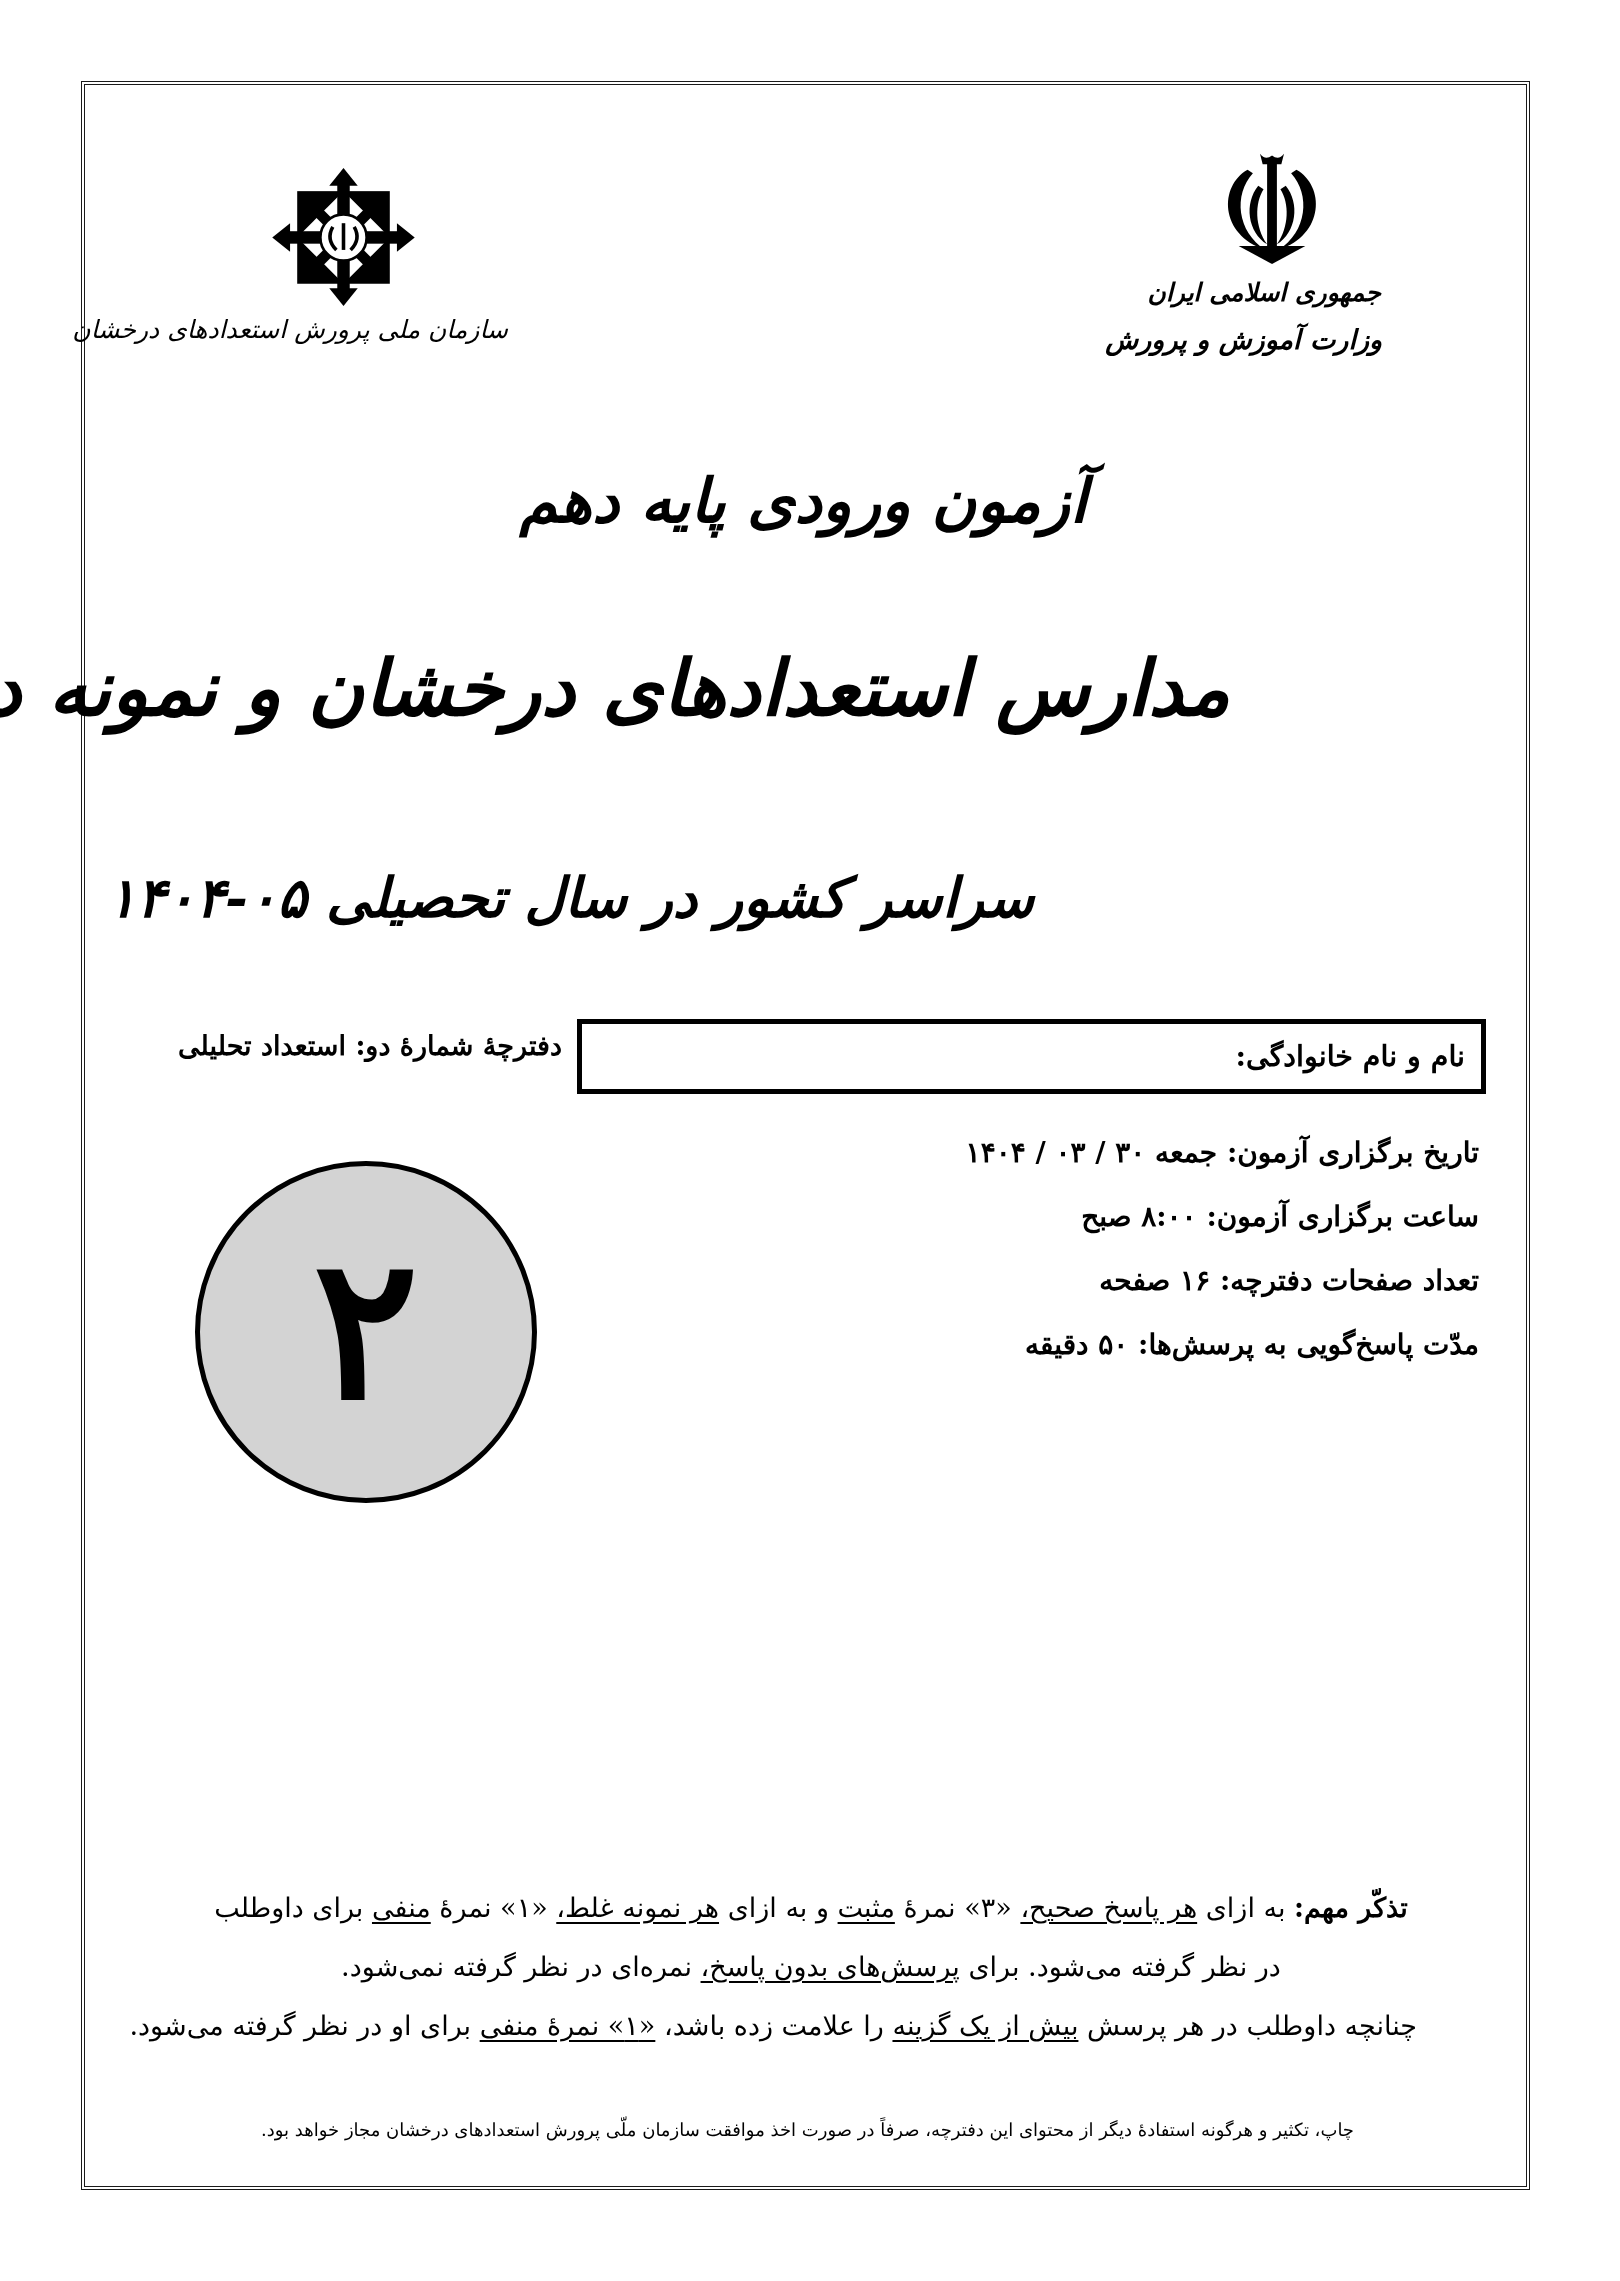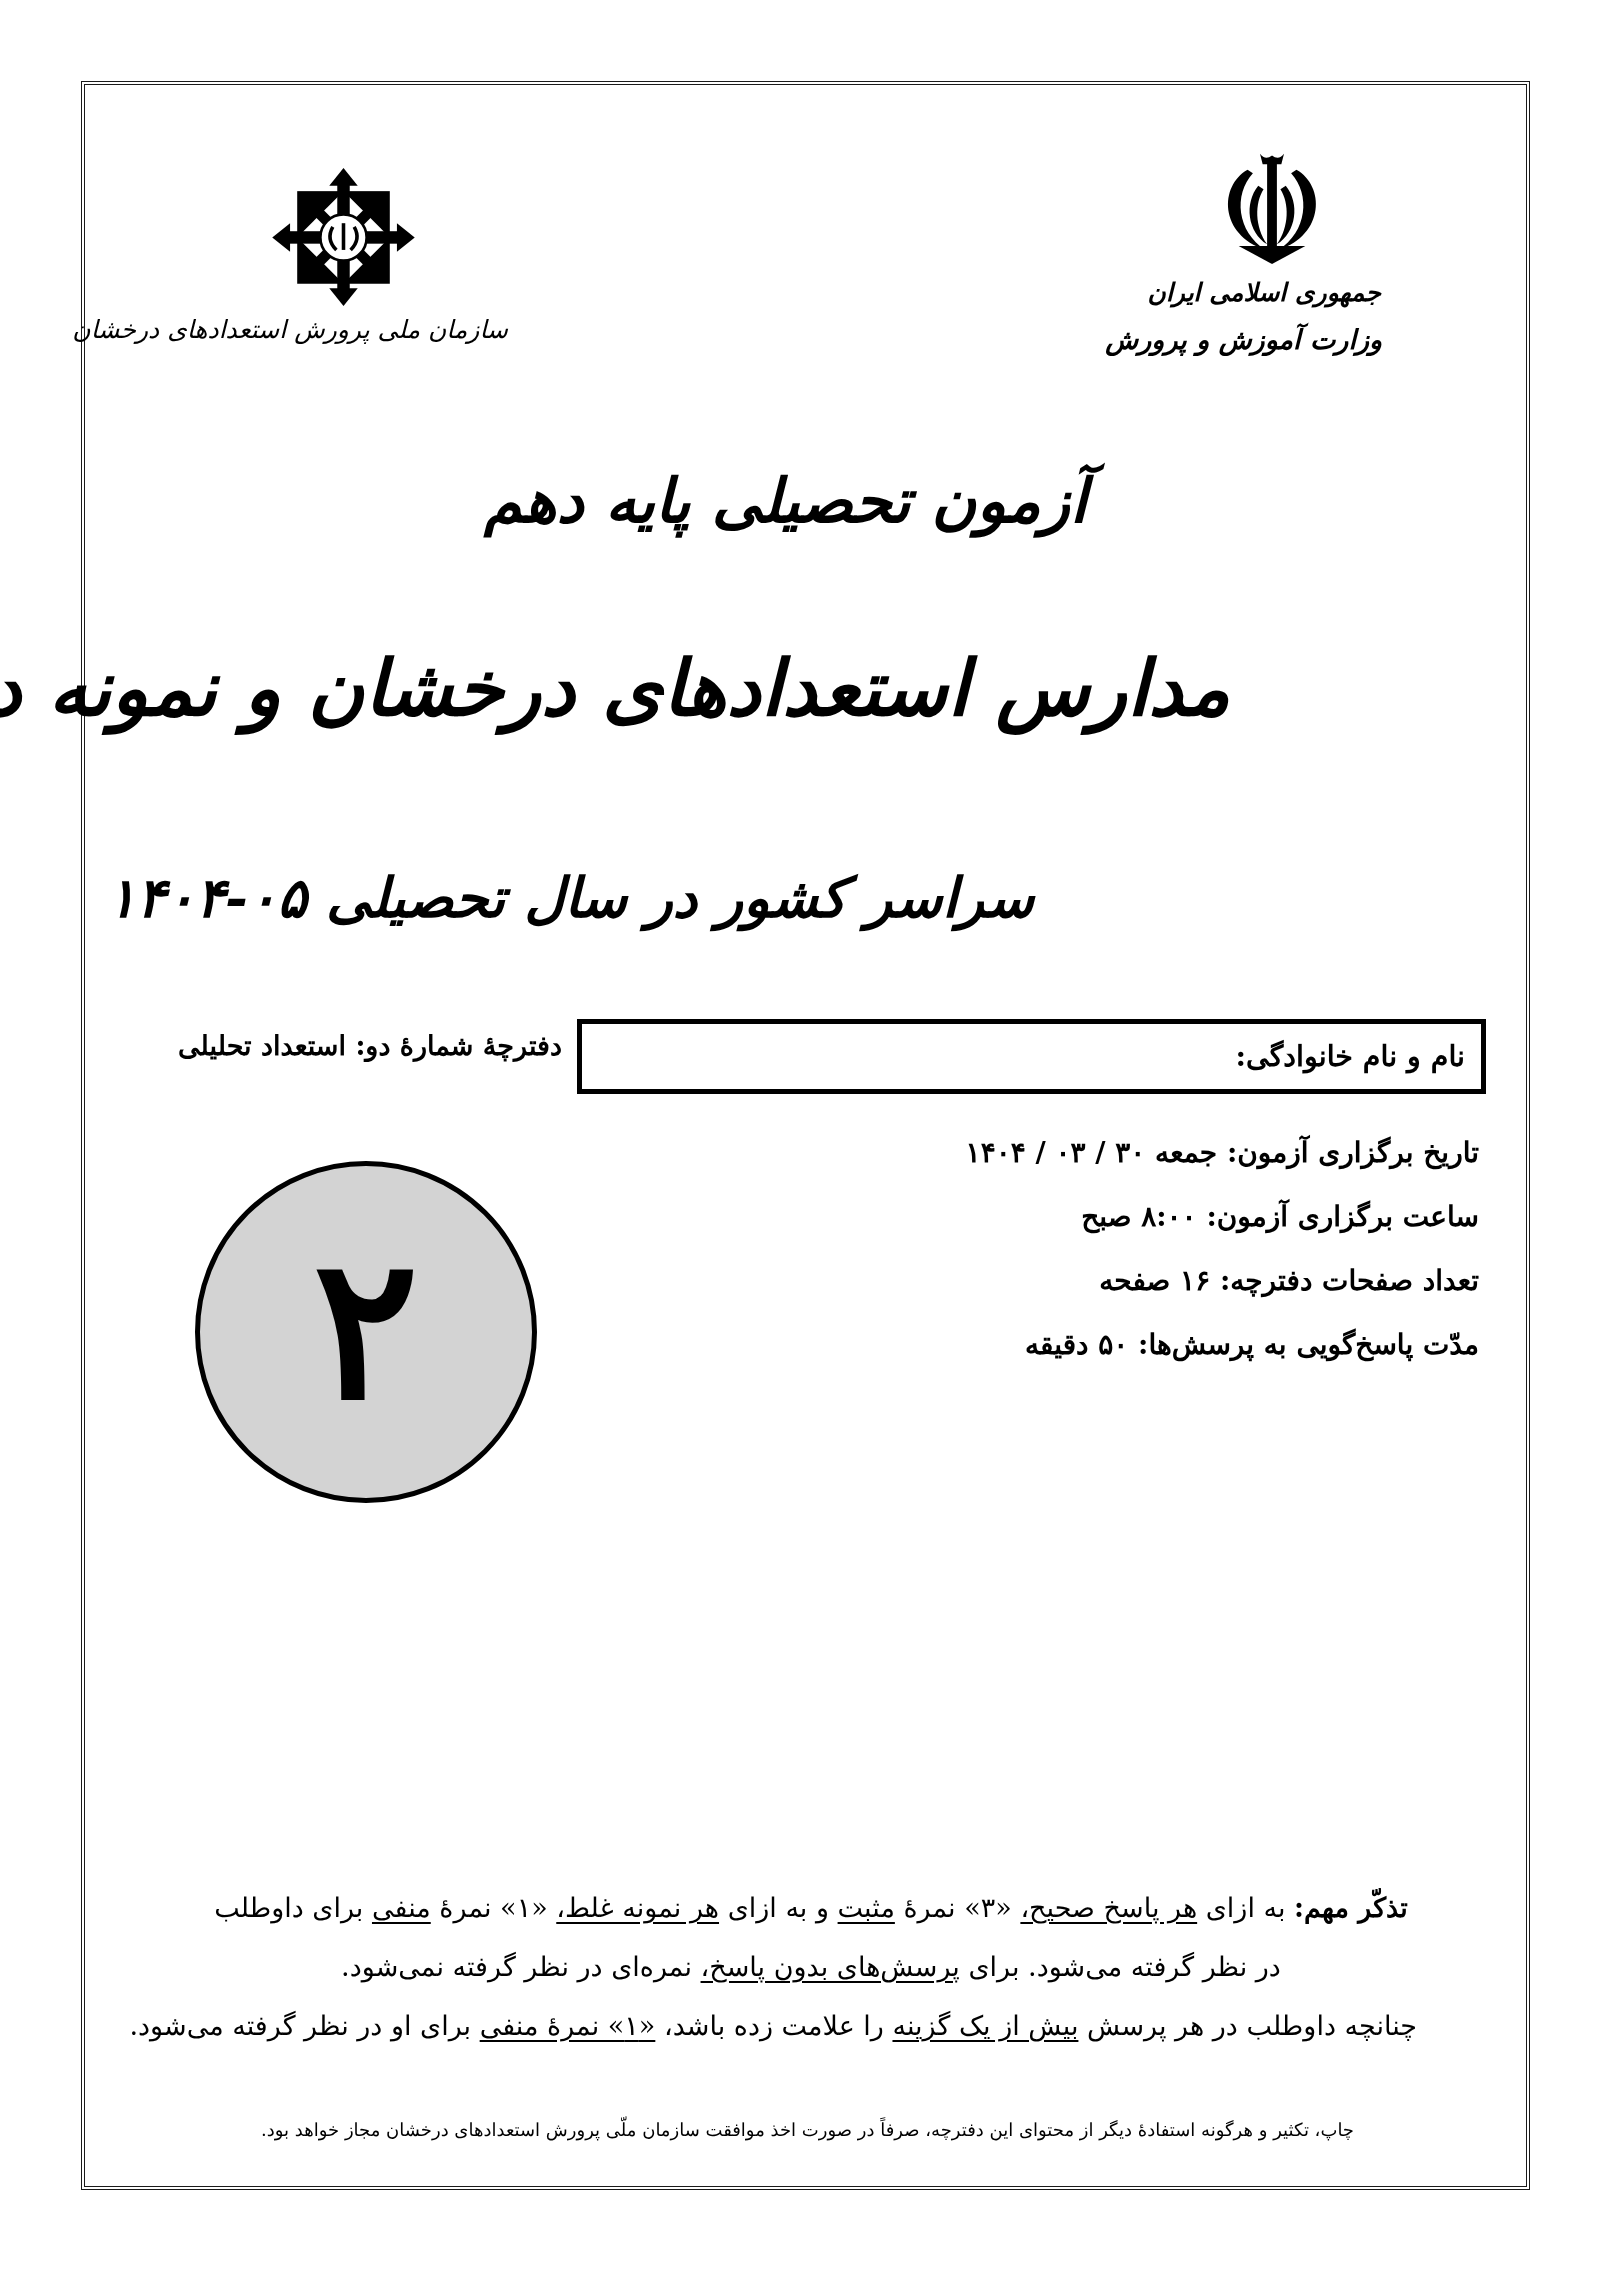--- a/index.html
+++ b/index.html
@@ -162,21 +162,21 @@
       <path d="M83 40 C 99 60, 95 92, 73 106 C 87 86, 87 60, 77 44 Z"></path>
       <rect x="62" y="14" width="11" height="96"></rect>
       <path d="M54 4 Q 60 12 67.5 6 Q 75 12 81 4 L 78 16 L 57 16 Z"></path>
       <path d="M30 108 L 105 108 L 67.5 128 Z"></path>
     </g>
   </svg>
 </div>
 <div class="abs logo-right-text1 rtl center">جمهوری اسلامی ایران</div>
 <div class="abs logo-right-text2 rtl center">وزارت آموزش و پرورش</div>
 
-<div class="abs title-1 rtl center">آزمون تحصیلی پایه دهم</div>
+<div class="abs title-1 rtl center">آزمون ورودی پایه دهم</div>
 <div class="abs title-2 rtl center">مدارس استعدادهای درخشان و نمونه دولتی</div>
 <div class="abs title-3 rtl center">سراسر کشور در سال تحصیلی ۰۵-۱۴۰۴</div>
 
 <div class="abs booklet-label rtl">دفترچهٔ شمارهٔ دو: استعداد تحلیلی</div>
 
 <div class="abs name-box rtl">
   <span class="name-box-label">نام و نام خانوادگی:</span>
 </div>
 
 <div class="abs info-list rtl">

